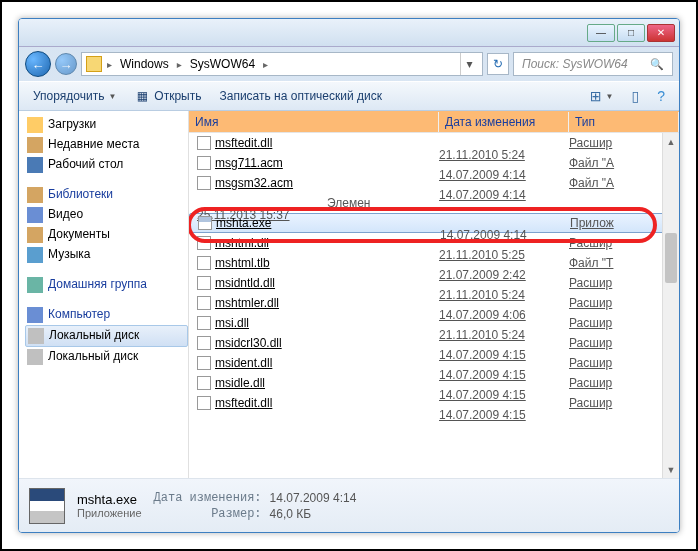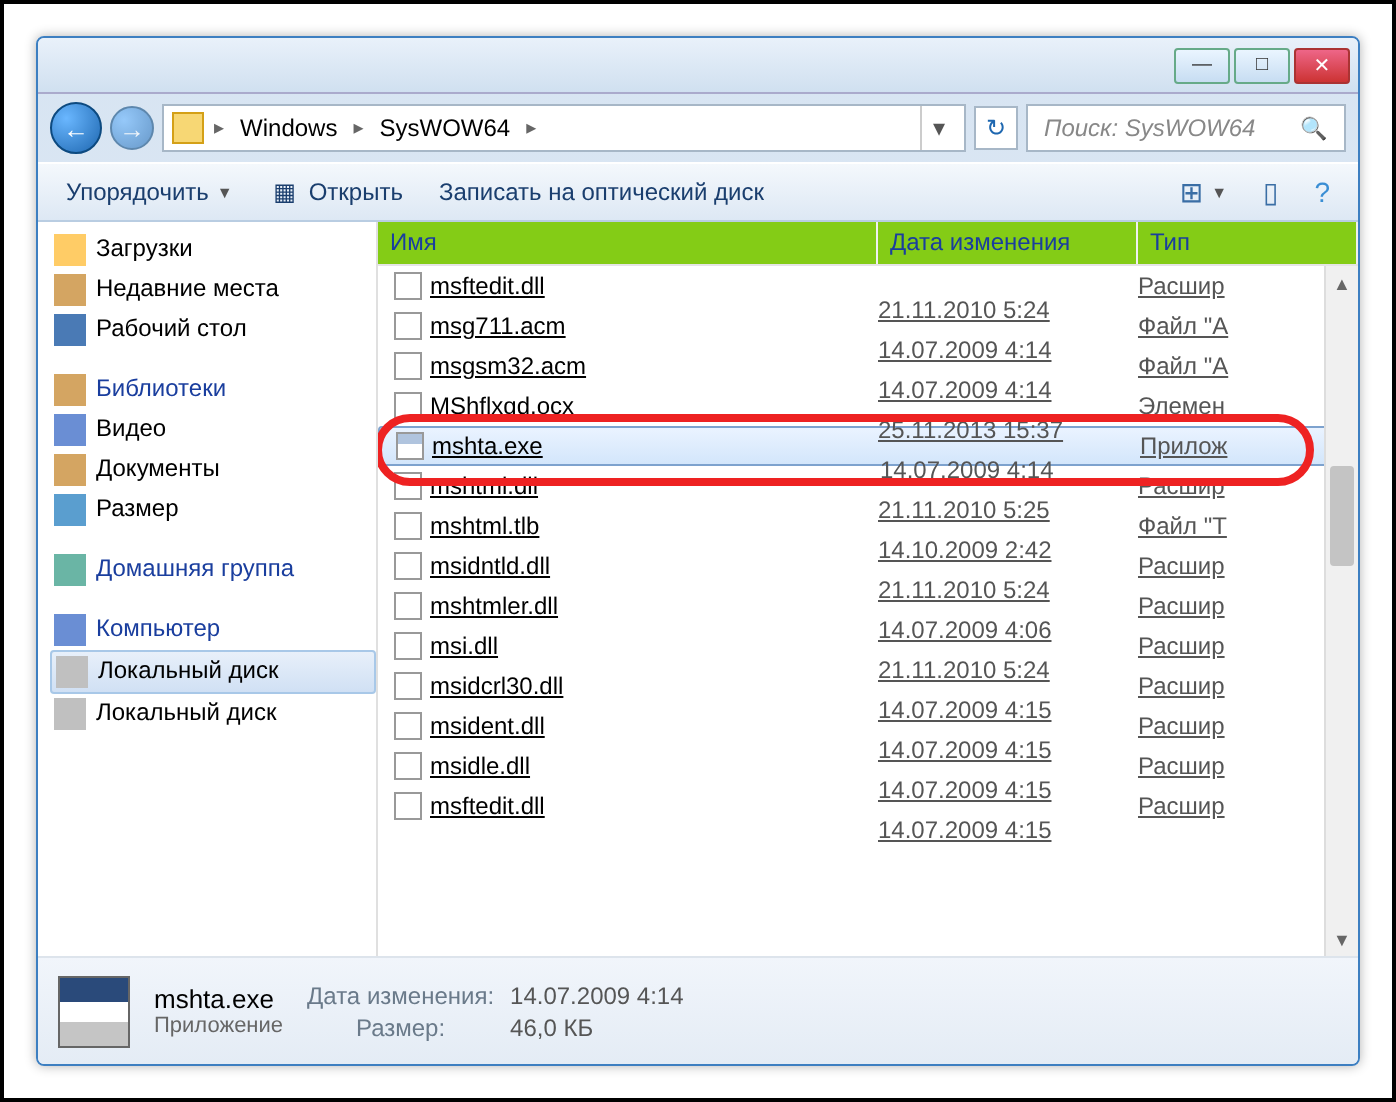--- a/index.html
+++ b/index.html
@@ -37,21 +37,21 @@
 .ni-desk { background: #4a7ab5; color:#fff; }
 .ni-lib { background: #d4a562; }
 .ni-vid { background: #6a8ed4; }
 .ni-doc { background: #d4a562; }
 .ni-img { background: #7ab56a; }
 .ni-mus { background: #5a9ecf; }
 .ni-hg { background: #6ab5a5; }
 .ni-comp { background: #6a8ed4; }
 .ni-disk { background: #c0c0c0; }
 .content { flex: 1; display: flex; flex-direction: column; overflow: hidden; position: relative; }
-.colhead { height: 22px; display: flex; border-bottom: 1px solid #e5e5e5; background: #84cc16; }
+.colhead { height: 22px; display: flex; border-bottom: 1px solid #e5e5e5; background: #fdba74; align-items: center; }
 .colhead div { padding: 3px 6px; color: #1a3e9e; border-right: 1px solid #f0f0f0; }
 .col-name { width: 250px; }
 .col-date { width: 130px; }
 .col-type { flex: 1; }
 .filelist { flex: 1; overflow: hidden; position: relative; }
 .row { display: flex; align-items: center; height: 20px; padding-left: 8px; }
 .row.sel { background: linear-gradient(to bottom, #eaf3ff, #d3e6fb); border: 1px solid #7da2ce; border-radius: 2px; }
 .row .cell { white-space: nowrap; overflow: hidden; text-decoration: underline; }
 .row .c-name { width: 242px; display: flex; align-items: center; gap: 4px; }
 .row .c-date { width: 130px; color: #555; margin-top: 24px; }
@@ -60,21 +60,21 @@
 .ficon.app { background: linear-gradient(to bottom, #b0c4de 40%, #fff 40%); }
 .highlight { position: absolute; border: 4px solid #e22; border-radius: 18px; pointer-events: none; }
 .scroll { position: absolute; right: 0; top: 22px; bottom: 0; width: 17px; background: #f0f0f0; border-left: 1px solid #ddd; }
 .scroll .thumb { position: absolute; left: 2px; right: 2px; top: 100px; height: 50px; background: #c4c4c4; border-radius: 2px; }
 .scroll .arr { position: absolute; left: 0; right: 0; height: 17px; display: flex; align-items: center; justify-content: center; color: #666; font-size: 9px; }
 .details { height: 54px; border-top: 1px solid #dde4ec; background: linear-gradient(to bottom, #f1f5fb, #e4ecf5); display: flex; align-items: center; padding: 4px 10px; gap: 12px; }
 .bigicon { width: 36px; height: 36px; background: linear-gradient(to bottom, #2a4a7a 35%, #fff 35%, #fff 65%, #c5c5c5 65%); border: 1px solid #666; }
 .dinfo .dtitle { font-size: 13px; }
 .dinfo .dsub { color: #666; font-size: 11px; }
 .dprops { display: grid; grid-template-columns: auto auto; gap: 2px 8px; color: #555; font-size: 11px; }
-.dprops .lbl { color: #6a7a8a; text-align: center; }
+.dprops .lbl { color: #6a7a8a; text-align: right; font-family: Liberation Mono, monospace; }
 </style>
 </head>
 <body>
 
 <div class="outer">
 <div class="window">
 
   <div class="titlebar">
     <div class="titlebtn">—</div>
     <div class="titlebtn">□</div>
@@ -147,21 +147,21 @@
       <div class="navitem">
             <span class="nicon ni-vid"></span>
             <span>Видео</span>
           </div>
       <div class="navitem">
             <span class="nicon ni-doc"></span>
             <span>Документы</span>
           </div>
       <div class="navitem">
             <span class="nicon ni-mus"></span>
-            <span>Размер</span>
+            <span>Музыка</span>
           </div>
       <div class="navitem group">
             <span class="nicon ni-hg"></span>
             <span>Домашняя группа</span>
           </div>
       <div class="navitem group">
             <span class="nicon ni-comp"></span>
             <span>Компьютер</span>
           </div>
       <div class="navitem sel">
@@ -199,24 +199,20 @@
             </div>
             <div class="row">
               <div class="cell c-name">
                 <span class="ficon"></span>
                 <span>msgsm32.acm</span>
               </div>
               <div class="cell c-date">14.07.2009 4:14</div>
               <div class="cell c-type">Файл "A</div>
             </div>
             <div class="row">
-              <div class="cell c-name">
-                <span class="ficon"></span>
-                <span>MShflxgd.ocx</span>
-              </div>
               <div class="cell c-date">25.11.2013 15:37</div>
               <div class="cell c-type">Элемен</div>
             </div>
             <div class="row sel">
               <div class="cell c-name">
                 <span class="ficon app"></span>
                 <span>mshta.exe</span>
               </div>
               <div class="cell c-date">14.07.2009 4:14</div>
               <div class="cell c-type">Прилож</div>
@@ -227,21 +223,21 @@
                 <span>mshtml.dll</span>
               </div>
               <div class="cell c-date">21.11.2010 5:25</div>
               <div class="cell c-type">Расшир</div>
             </div>
             <div class="row">
               <div class="cell c-name">
                 <span class="ficon"></span>
                 <span>mshtml.tlb</span>
               </div>
-              <div class="cell c-date">14.10.2009 2:42</div>
+              <div class="cell c-date">21.07.2009 2:42</div>
               <div class="cell c-type">Файл "T</div>
             </div>
             <div class="row">
               <div class="cell c-name">
                 <span class="ficon"></span>
                 <span>msidntld.dll</span>
               </div>
               <div class="cell c-date">21.11.2010 5:24</div>
               <div class="cell c-type">Расшир</div>
             </div>

